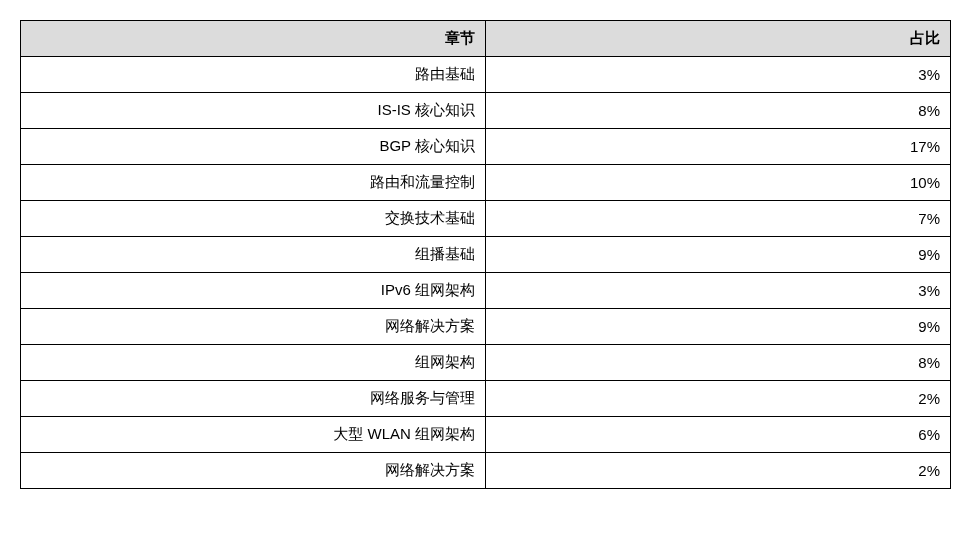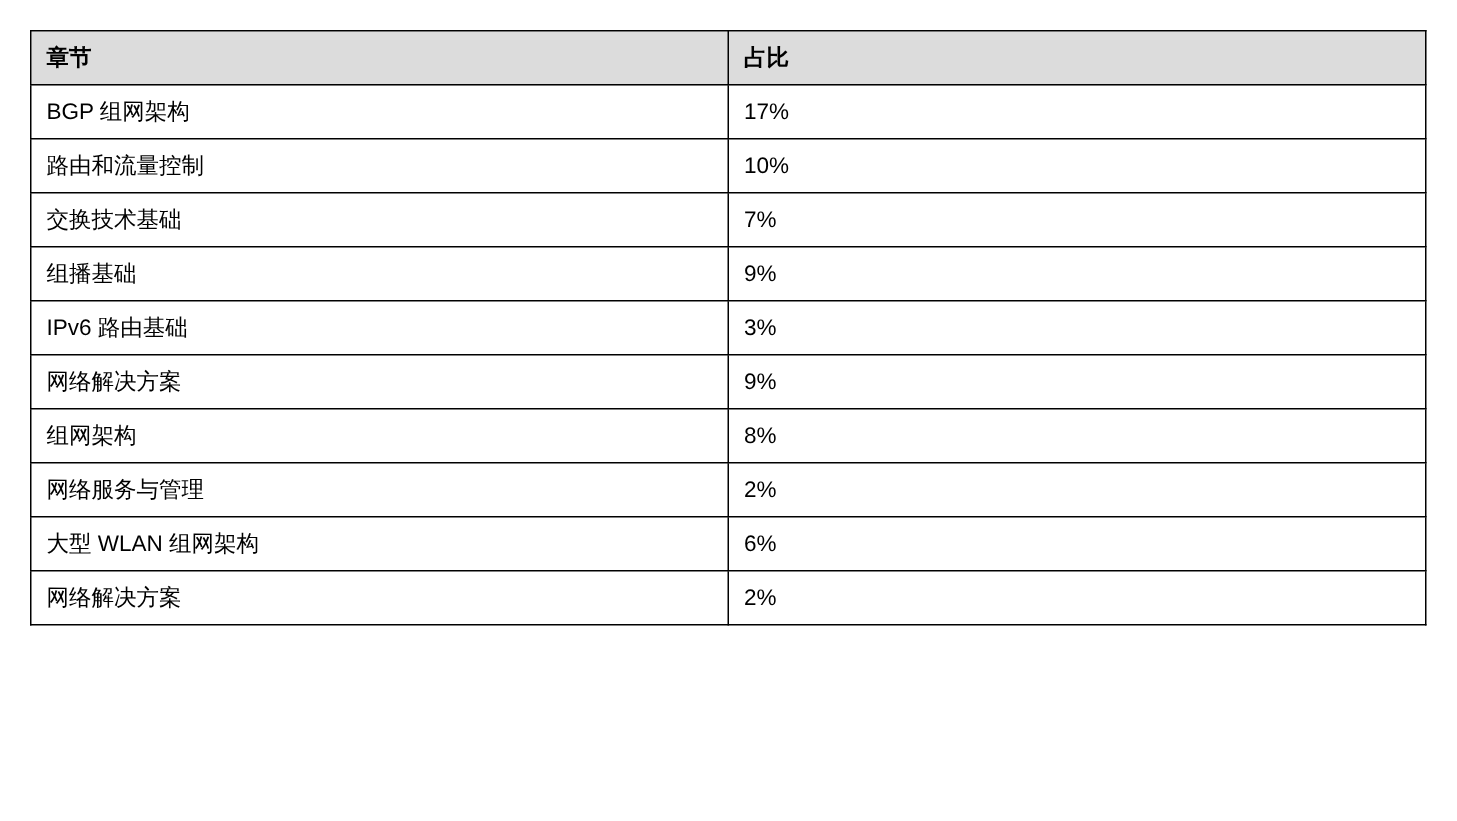--- a/index.html
+++ b/index.html
@@ -19,21 +19,21 @@
       margin: 0 auto;
     }
     table {
       border-collapse: collapse;
       width: 100%;
       table-layout: fixed;
     }
     th, td {
       border: 1px solid #000000;
       padding: 8px 10px;
-      text-align: left;
+      text-align: right;
       vertical-align: middle;
     }
     th {
       background-color: #dcdcdc;
       font-weight: bold;
     }
     col.col-chapter {
       width: 50%;
     }
     col.col-ratio {
@@ -50,37 +50,45 @@
       <col class="col-ratio">
     </colgroup>
     <thead>
       <tr>
         <th>章节</th>
         <th>占比</th>
       </tr>
     </thead>
     <tbody>
       <tr>
-        <td>BGP 组网架构</td>
+        <td>路由基础</td>
+        <td>3%</td>
+      </tr>
+      <tr>
+        <td>IS-IS 核心知识</td>
+        <td>8%</td>
+      </tr>
+      <tr>
+        <td>BGP 核心知识</td>
         <td>17%</td>
       </tr>
       <tr>
         <td>路由和流量控制</td>
         <td>10%</td>
       </tr>
       <tr>
         <td>交换技术基础</td>
         <td>7%</td>
       </tr>
       <tr>
         <td>组播基础</td>
         <td>9%</td>
       </tr>
       <tr>
-        <td>IPv6 路由基础</td>
+        <td>IPv6 组网架构</td>
         <td>3%</td>
       </tr>
       <tr>
         <td>网络解决方案</td>
         <td>9%</td>
       </tr>
       <tr>
         <td>组网架构</td>
         <td>8%</td>
       </tr>

